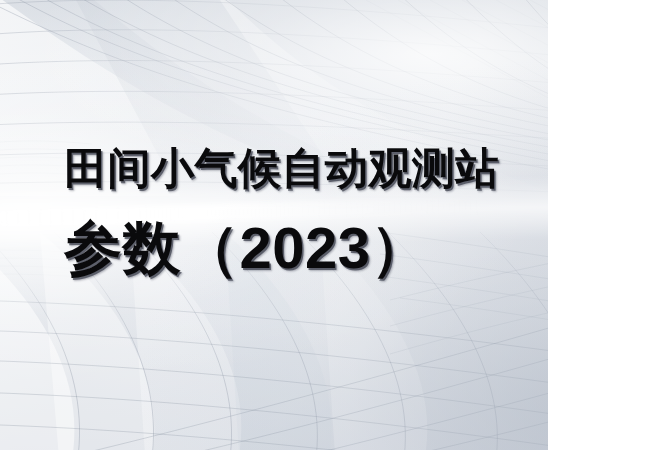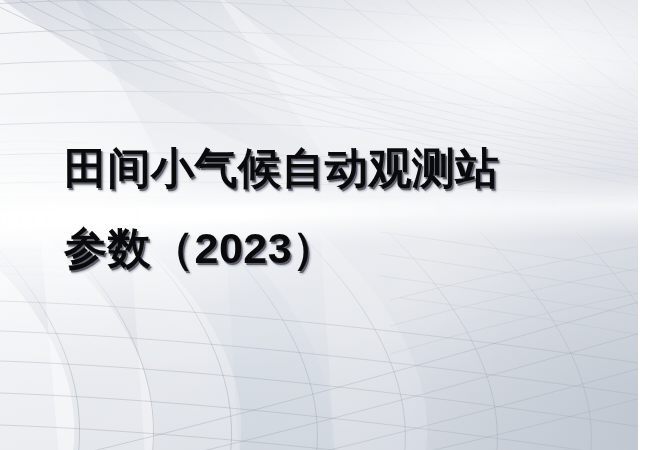--- a/index.html
+++ b/index.html
@@ -2,21 +2,21 @@
 <html><head>
 <meta charset="utf-8">
 <style>
   html, body {
     margin: 0;
     padding: 0;
     background: #ffffff;
   }
   #slide {
     position: relative;
-    width: 638px;
+    width: 548px;
     height: 450px;
     overflow: hidden;
     font-family: "Liberation Sans", "DejaVu Sans", sans-serif;
     background: #e6e9ee;
   }
 
   
   .bg-layer {
     position: absolute;
     inset: 0;
@@ -128,21 +128,21 @@
     line-height: 80px;
     font-weight: 700;
     color: #0a0a0c;
     letter-spacing: 0.5px;
     white-space: nowrap;
     text-shadow:
       1.5px 1.5px 0 rgba(22,26,40,0.55),
       2.5px 2.5px 2px rgba(30,34,52,0.30);
   }
   .title-line.second {
-    font-size: 43px;
+    font-size: 58px;
   }
 </style>
 </head>
 <body>
 
 <div id="slide">
 
   <div class="bg-layer bg-base"></div>
   <div class="bg-layer bg-vshade"></div>
 

